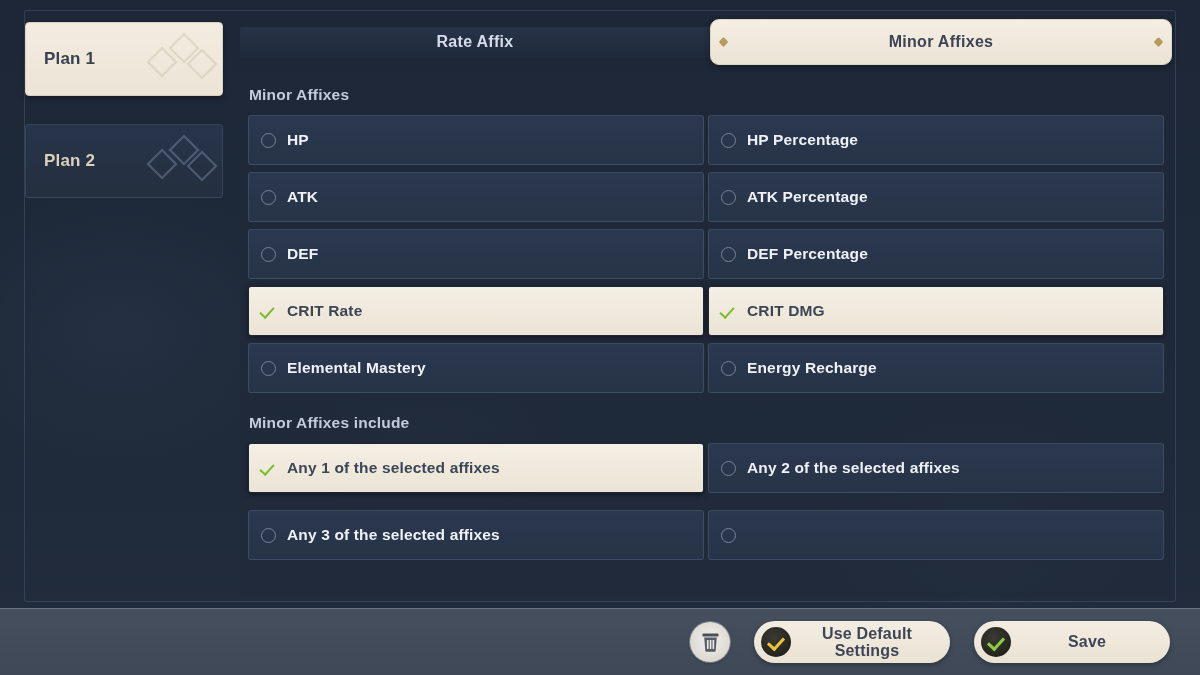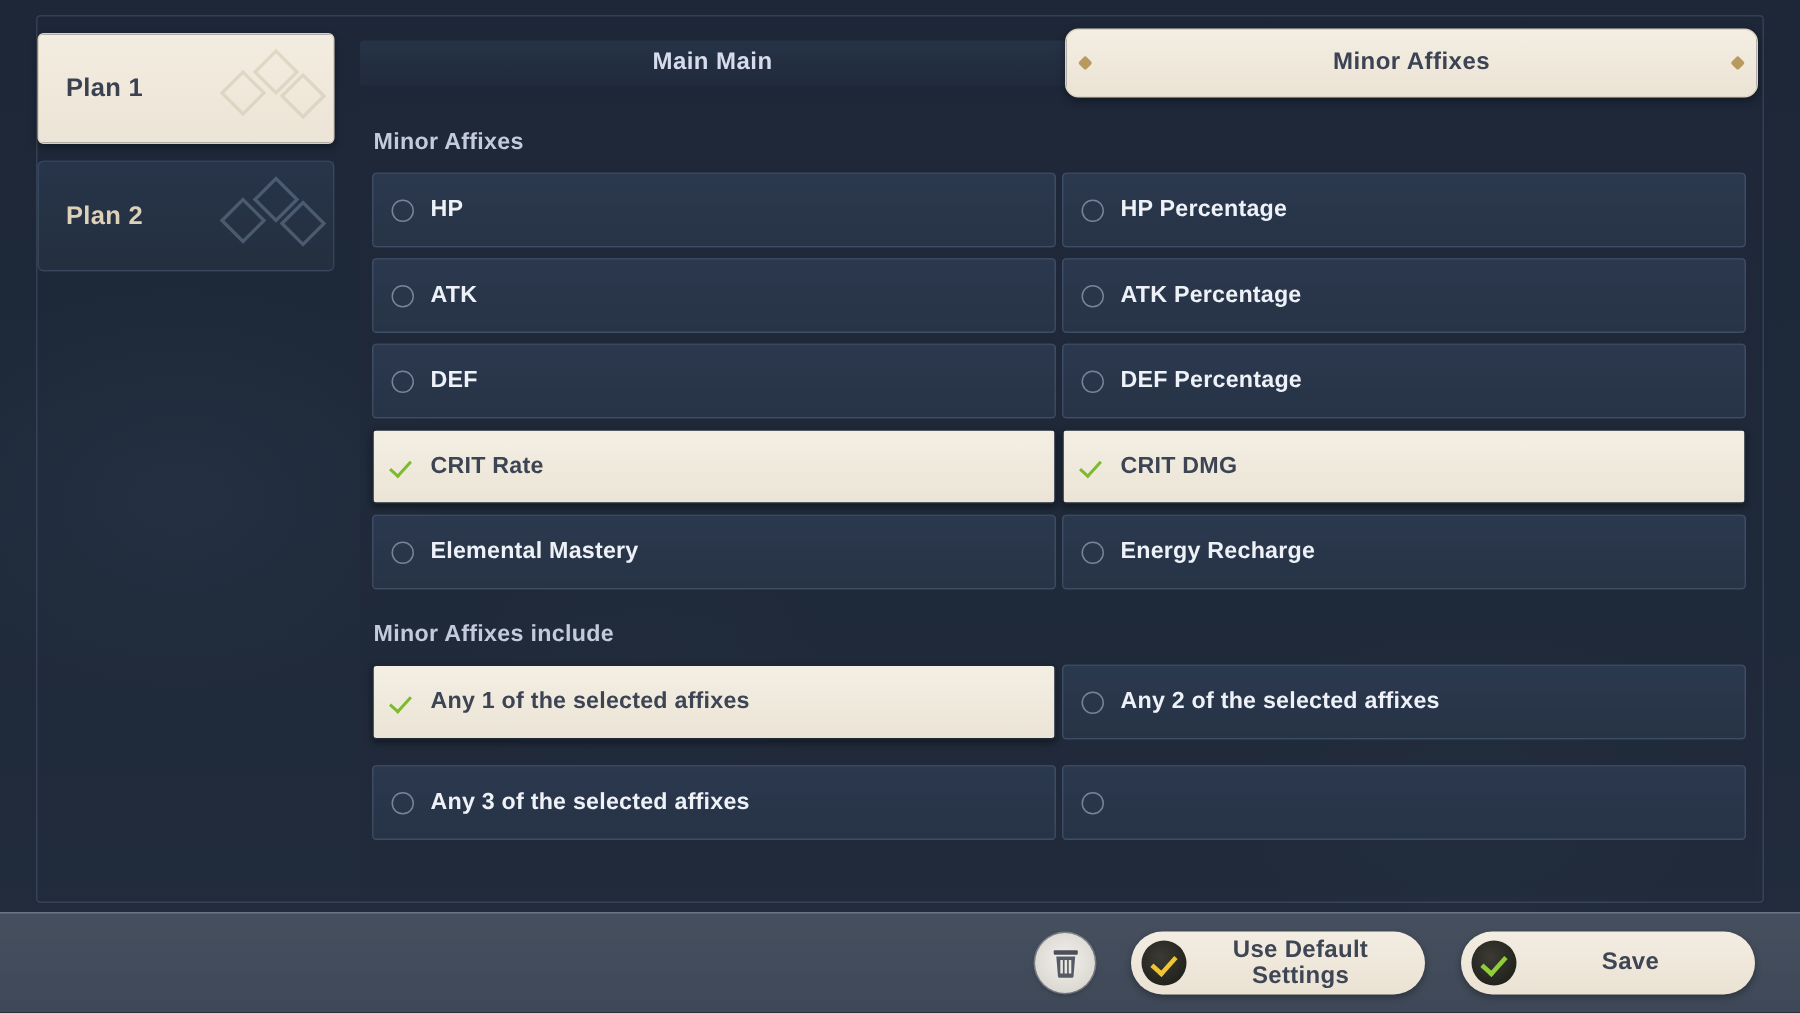--- a/index.html
+++ b/index.html
@@ -62,21 +62,21 @@
     background: linear-gradient(180deg, #f3ece0 0%, #ece4d6 100%);
     color: #3a4252;
     box-shadow: 0 2px 5px rgba(0,0,0,0.35);
     border: 1px solid #d9d0be;
   }
   .plan-tab.active .ornament { opacity: 0.30; }
   .plan-tab.inactive {
     background: linear-gradient(180deg, #27344a 0%, #24303f 100%);
     color: #ddd2b9;
     border: 1px solid rgba(140,165,195,0.17);
-    margin-top: 11px;
+    margin-top: 28px;
   }
 
   
   #tabbar {
     position: absolute;
     left: 240px; top: 19px;
     width: 932px; height: 46px;
   }
   #tabbar .rail {
     position: absolute;
@@ -287,21 +287,21 @@
           <path d="M52 36 L66 22 L80 36 L66 50 Z"></path>
         </g>
       </svg>
       <span>Plan 2</span>
     </div>
   </div>
 
   <div id="tabbar">
     <div class="rail"></div>
     <div class="top-tab" id="tab-main">
-      <span>Main Main</span>
+      <span>Rate Affix</span>
     </div>
     <div class="top-tab" id="tab-minor">
       <span class="tab-star left"></span>
       <span>Minor Affixes</span>
       <span class="tab-star right"></span>
     </div>
   </div>
 
   <div id="content">
 

